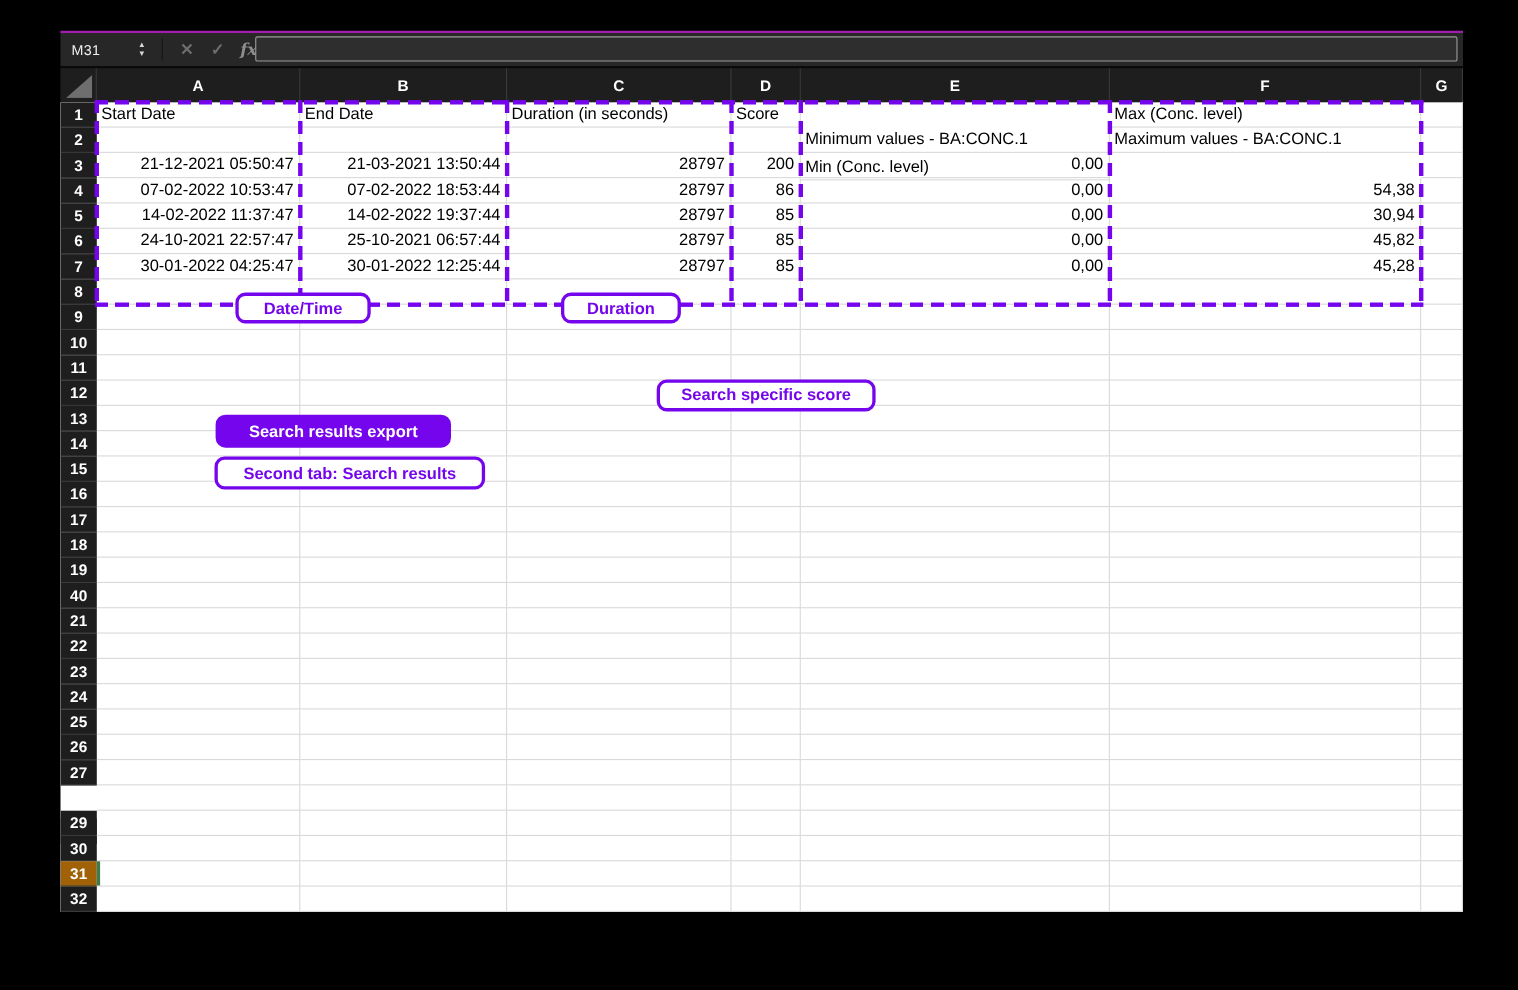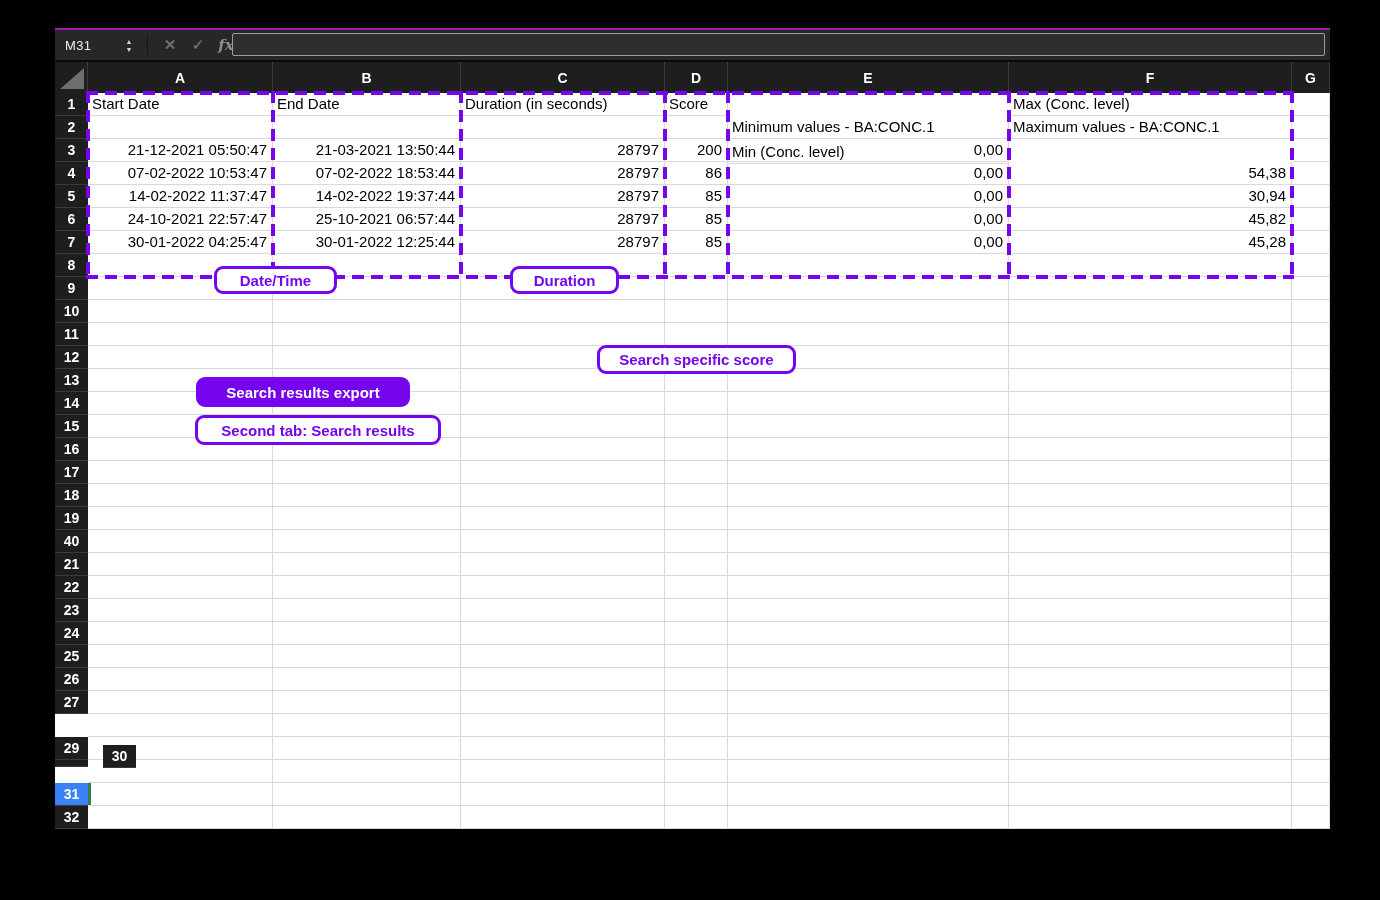--- a/index.html
+++ b/index.html
@@ -27,21 +27,21 @@
           color:#fff;font-size:14px;font-weight:600;display:flex;align-items:center;justify-content:center;}
   #corner{position:absolute;left:0;top:0;width:33px;height:31px;border-right:1px solid #3a3a3a;box-sizing:border-box;}
   #corner-tri{position:absolute;left:5px;top:6px;width:24px;height:21px;background:#6e6e6e;
               clip-path:polygon(100% 0,100% 100%,0 100%);}
 
   
   #grid-body{position:absolute;left:0;top:65px;width:1275px;height:736px;background:#fff;overflow:hidden;}
   .rowhdr{position:absolute;left:0;width:33px;height:23px;background:#1e1e1e;border-bottom:1px solid #3a3a3a;
           box-sizing:border-box;color:#fff;font-size:14px;font-weight:600;
           display:flex;align-items:center;justify-content:center;}
-  .rowhdr.sel{background:#3b82f6;}
+  .rowhdr.sel{background:#a16207;}
   .cell{position:absolute;height:23px;border-right:1px solid #d9d9d9;border-bottom:1px solid #d9d9d9;
         box-sizing:border-box;font-size:15px;color:#000;line-height:21px;overflow:hidden;white-space:nowrap;}
   .cell.left{padding-left:4px;}
   .cell.right{text-align:right;padding-right:5px;}
   #row-indicator{position:absolute;width:3px;height:22px;background:var(--green);z-index:3;}
 
   
   .dash-v{position:absolute;width:4px;z-index:5;
           background:repeating-linear-gradient(180deg,var(--accent) 0 12px,transparent 12px 19px);}
   .dash-h{position:absolute;height:4px;z-index:5;
@@ -314,21 +314,21 @@
       <div class="cell left" style="left: 954px; top: 621px; width: 283px;"></div>
       <div class="cell left" style="left: 1237px; top: 621px; width: 38px;"></div>
       <div class="rowhdr" style="top: 644px;">29</div>
       <div class="cell left" style="left: 33px; top: 644px; width: 185px;"></div>
       <div class="cell left" style="left: 218px; top: 644px; width: 188px;"></div>
       <div class="cell left" style="left: 406px; top: 644px; width: 204px;"></div>
       <div class="cell left" style="left: 610px; top: 644px; width: 63px;"></div>
       <div class="cell left" style="left: 673px; top: 644px; width: 281px;"></div>
       <div class="cell left" style="left: 954px; top: 644px; width: 283px;"></div>
       <div class="cell left" style="left: 1237px; top: 644px; width: 38px;"></div>
-      <div class="rowhdr" style="top: 652px; margin-left: 48px;">30</div>
+      <div class="rowhdr" style="top: 667px;">30</div>
       <div class="cell left" style="left: 33px; top: 667px; width: 185px;"></div>
       <div class="cell left" style="left: 218px; top: 667px; width: 188px;"></div>
       <div class="cell left" style="left: 406px; top: 667px; width: 204px;"></div>
       <div class="cell left" style="left: 610px; top: 667px; width: 63px;"></div>
       <div class="cell left" style="left: 673px; top: 667px; width: 281px;"></div>
       <div class="cell left" style="left: 954px; top: 667px; width: 283px;"></div>
       <div class="cell left" style="left: 1237px; top: 667px; width: 38px;"></div>
       <div class="rowhdr sel" style="top: 690px;">31</div>
       <div class="cell left" style="left: 33px; top: 690px; width: 185px;"></div>
       <div class="cell left" style="left: 218px; top: 690px; width: 188px;"></div>

